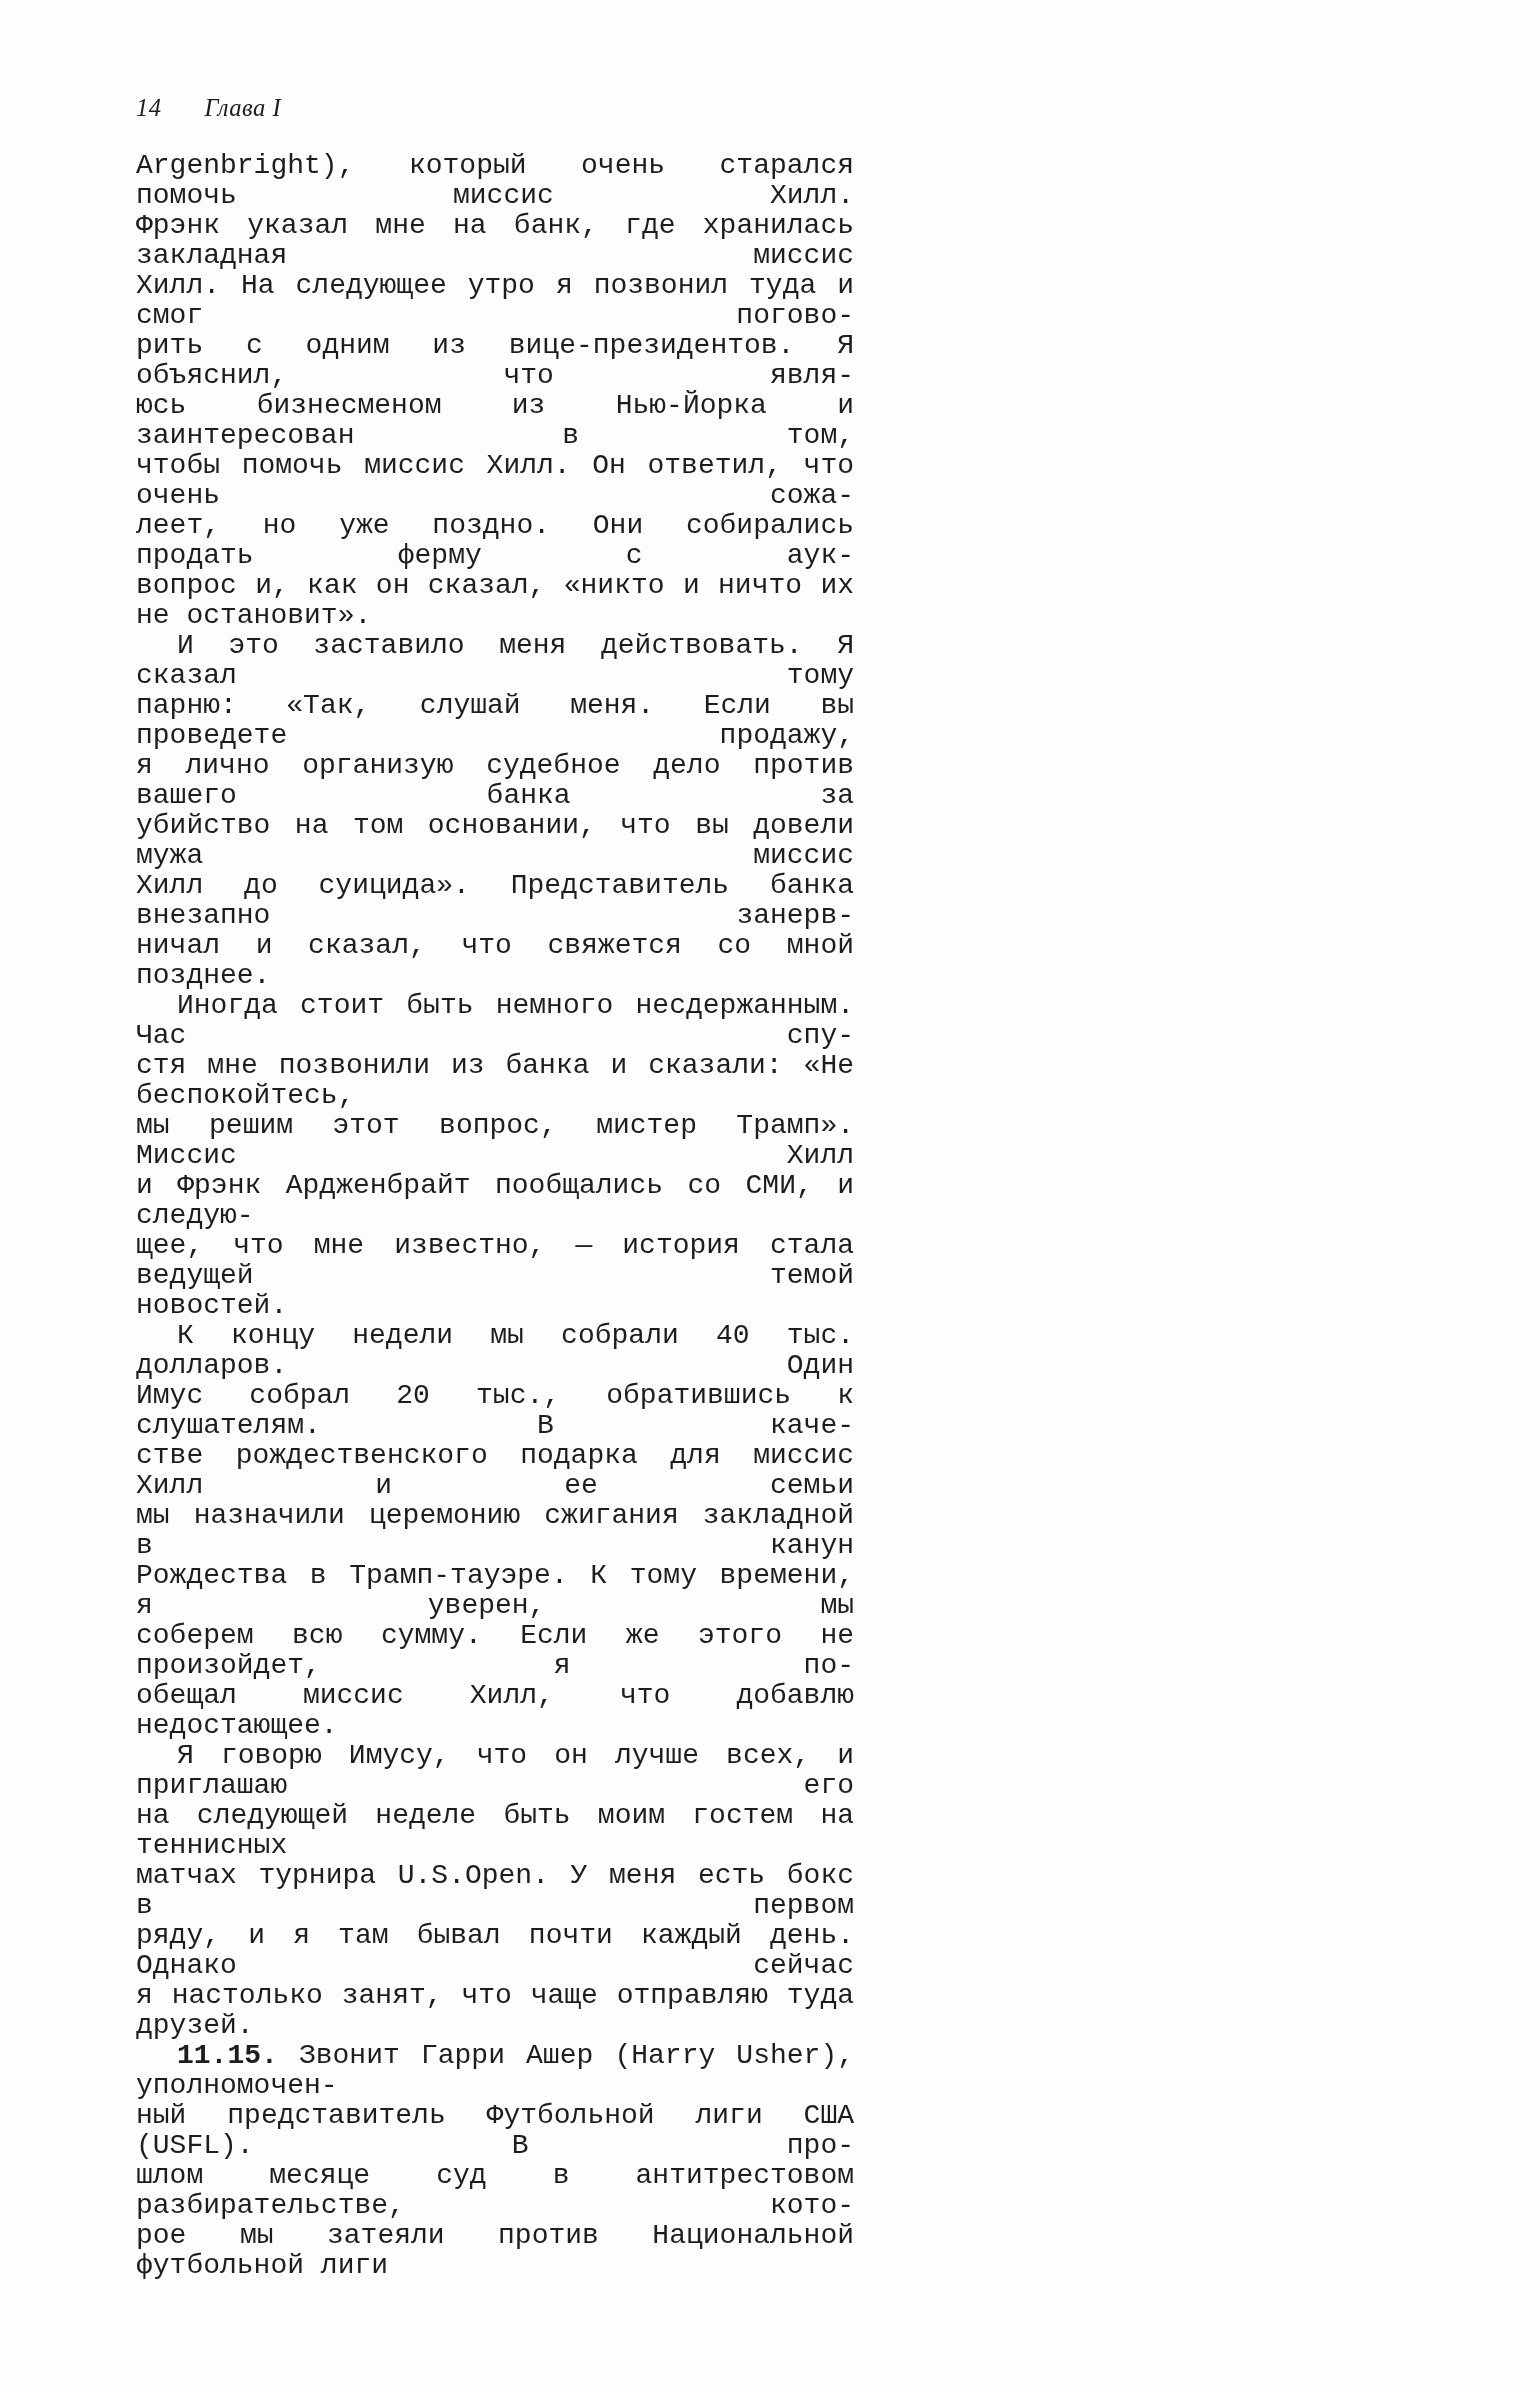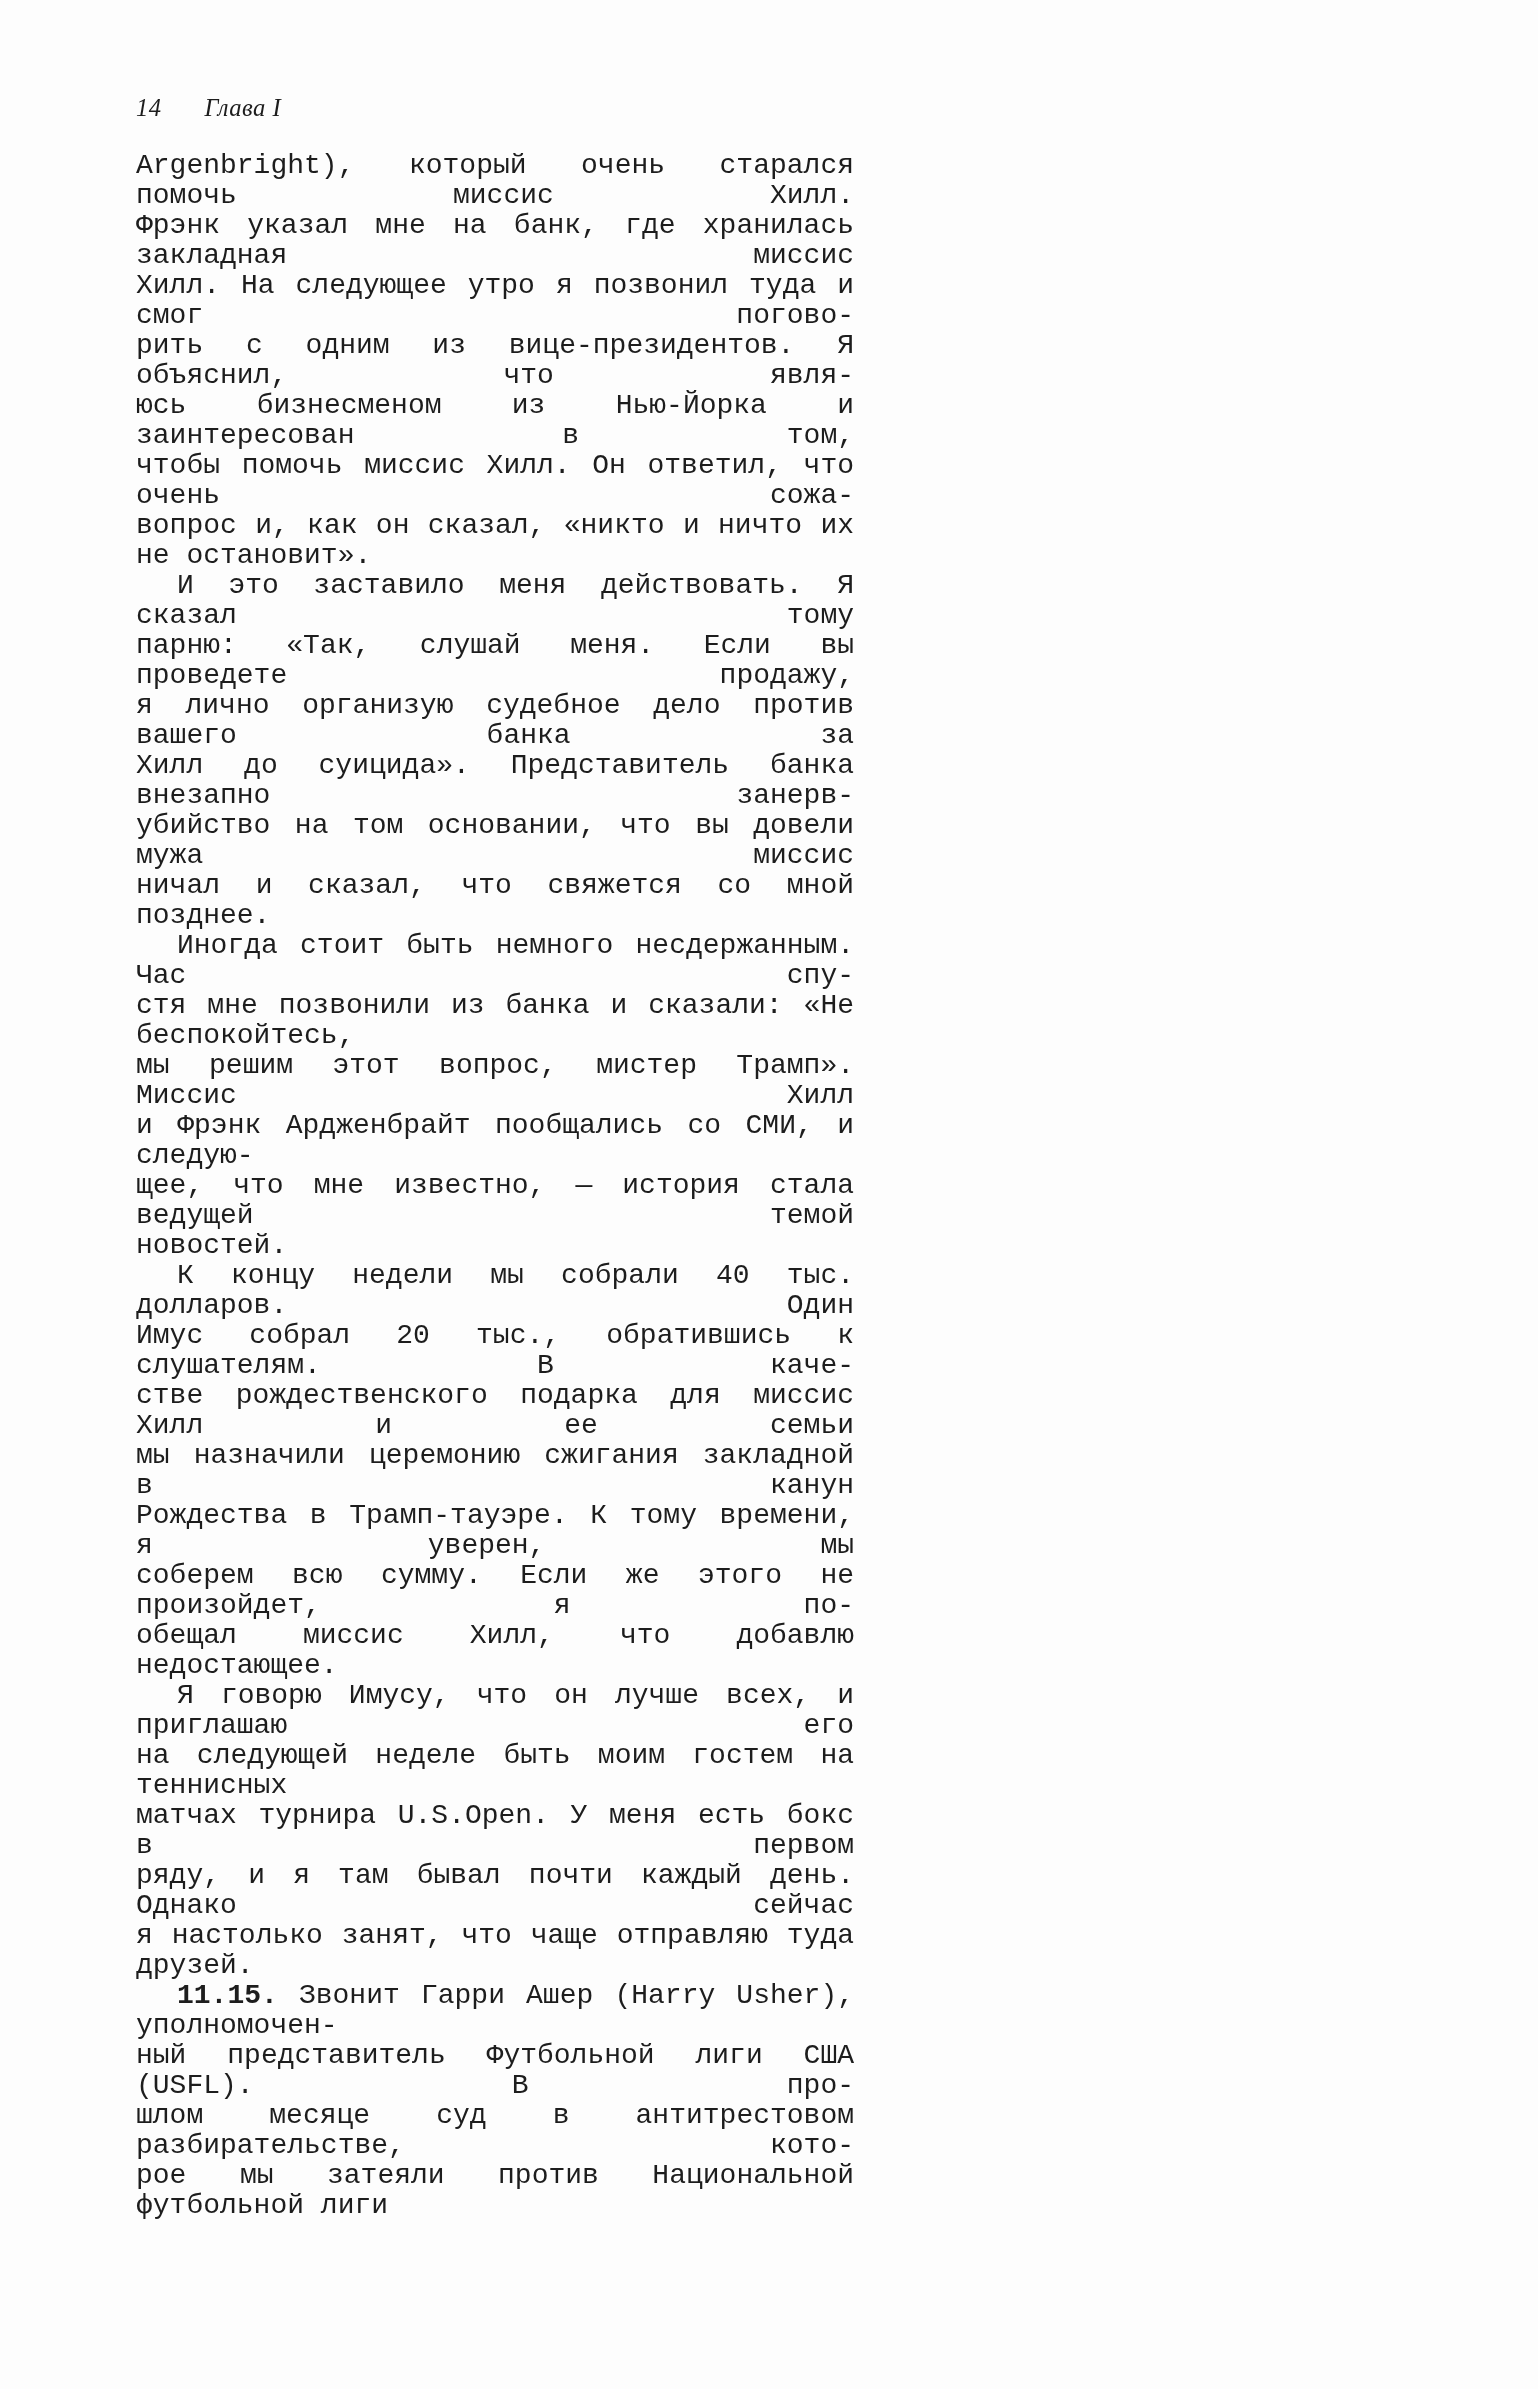--- a/index.html
+++ b/index.html
@@ -56,28 +56,29 @@
   </div>
 
   <div class="text-block">
     <div class="para">
         <div class="line">Argenbright), который очень старался помочь миссис Хилл.</div>
         <div class="line">Фрэнк указал мне на банк, где хранилась закладная миссис</div>
         <div class="line">Хилл. На следующее утро я позвонил туда и смог погово-</div>
         <div class="line">рить с одним из вице-президентов. Я объяснил, что явля-</div>
         <div class="line">юсь бизнесменом из Нью-Йорка и заинтересован в том,</div>
         <div class="line">чтобы помочь миссис Хилл. Он ответил, что очень сожа-</div>
+        <div class="line">леет, но уже поздно. Они собирались продать ферму с аук-</div>
         <div class="line line-last">вопрос и, как он сказал, «никто и ничто их не остановит».</div>
       </div>
     <div class="para indent">
         <div class="line">И это заставило меня действовать. Я сказал тому</div>
         <div class="line">парню: «Так, слушай меня. Если вы проведете продажу,</div>
         <div class="line">я лично организую судебное дело против вашего банка за</div>
+        <div class="line">убийство на том основании, что вы довели мужа миссис</div>
         <div class="line">Хилл до суицида». Представитель банка внезапно занерв-</div>
-        <div class="line">убийство на том основании, что вы довели мужа миссис</div>
         <div class="line line-last">ничал и сказал, что свяжется со мной позднее.</div>
       </div>
     <div class="para indent">
         <div class="line">Иногда стоит быть немного несдержанным. Час спу-</div>
         <div class="line">стя мне позвонили из банка и сказали: «Не беспокойтесь,</div>
         <div class="line">мы решим этот вопрос, мистер Трамп». Миссис Хилл</div>
         <div class="line">и Фрэнк Ардженбрайт пообщались со СМИ, и следую-</div>
         <div class="line">щее, что мне известно, — история стала ведущей темой</div>
         <div class="line line-last">новостей.</div>
       </div>

